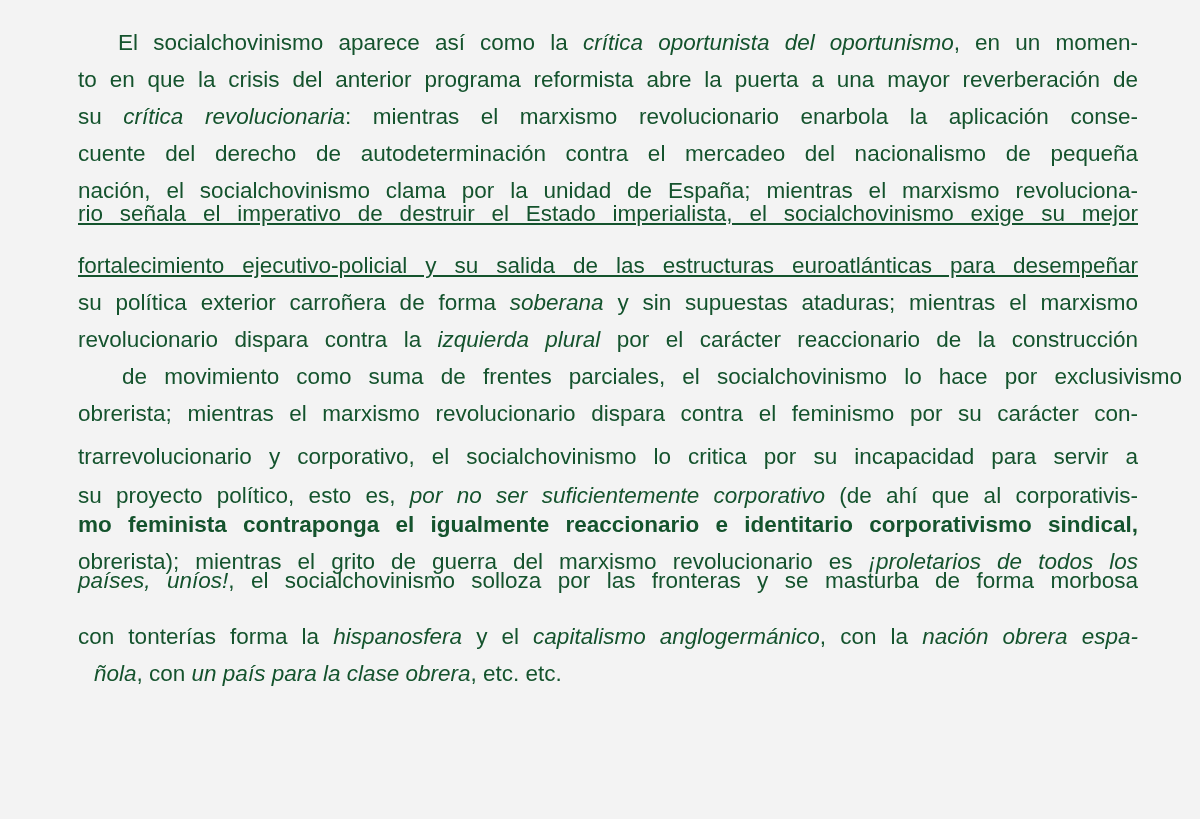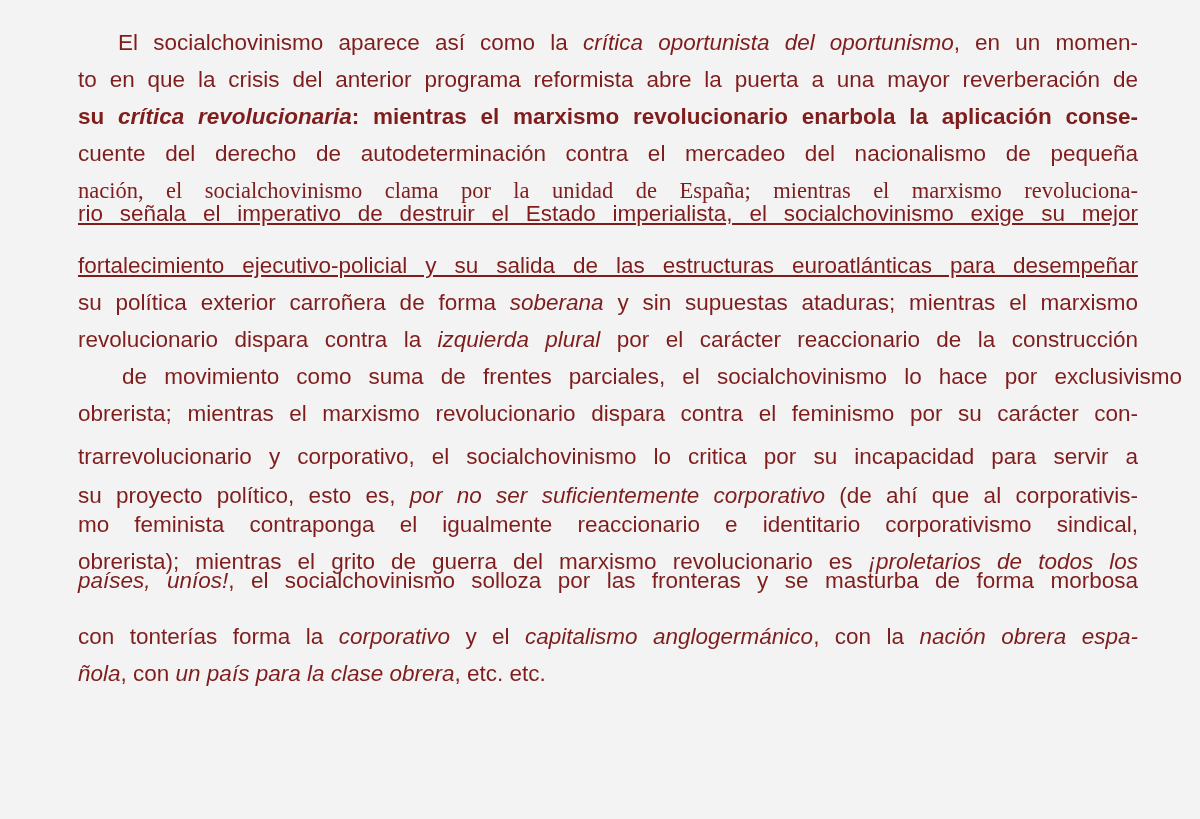--- a/index.html
+++ b/index.html
@@ -18,46 +18,46 @@
       background: #f3f3f3;
     }
     .line {
       position: absolute;
       left: 78px;
       width: 1060px;
       height: 37px;
       font-family: "Liberation Sans", sans-serif;
       font-size: 22.5px;
       line-height: 37px;
-      color: #7f1d1d;
+      color: #14532d;
       white-space: nowrap;
       text-align: justify;
       text-align-last: justify;
     }
     .line.indent { left: 118px; width: 1020px; }
     .line.last { text-align-last: left; }
     .line em { font-style: italic; }
   </style>
 </head>
 <body>
 
 <div class="page">
   <div id="paragraph">
       <div class="line indent" style="top: 24px;"><span>El socialchovinismo aparece así como la </span><em>crítica oportunista del oportunismo</em><span>, en un momen-</span></div>
       <div class="line" style="top: 61.1px;"><span>to en que la crisis del anterior programa reformista abre la puerta a una mayor reverberación de</span></div>
-      <div class="line" style="top: 98.2px; font-weight: bold;"><span>su </span><em>crítica revolucionaria</em><span>: mientras el marxismo revolucionario enarbola la aplicación conse-</span></div>
+      <div class="line" style="top: 98.2px;"><span>su </span><em>crítica revolucionaria</em><span>: mientras el marxismo revolucionario enarbola la aplicación conse-</span></div>
       <div class="line" style="top: 135.3px;"><span>cuente del derecho de autodeterminación contra el mercadeo del nacionalismo de pequeña</span></div>
-      <div class="line" style="top: 172.4px; font-family: Liberation Serif, serif;"><span>nación, el socialchovinismo clama por la unidad de España; mientras el marxismo revoluciona-</span></div>
+      <div class="line" style="top: 172.4px;"><span>nación, el socialchovinismo clama por la unidad de España; mientras el marxismo revoluciona-</span></div>
       <div class="line" style="top: 195px; text-decoration: underline;"><span>rio señala el imperativo de destruir el Estado imperialista, el socialchovinismo exige su mejor</span></div>
       <div class="line" style="top: 246.6px; text-decoration: underline;"><span>fortalecimiento ejecutivo-policial y su salida de las estructuras euroatlánticas para desempeñar</span></div>
       <div class="line" style="top: 283.7px;"><span>su política exterior carroñera de forma </span><em>soberana</em><span> y sin supuestas ataduras; mientras el marxismo</span></div>
       <div class="line" style="top: 320.8px;"><span>revolucionario dispara contra la </span><em>izquierda plural</em><span> por el carácter reaccionario de la construcción</span></div>
       <div class="line" style="top: 357.9px; margin-left: 44px;"><span>de movimiento como suma de frentes parciales, el socialchovinismo lo hace por exclusivismo</span></div>
       <div class="line" style="top: 395px;"><span>obrerista; mientras el marxismo revolucionario dispara contra el feminismo por su carácter con-</span></div>
       <div class="line" style="top: 432.1px; margin-top: 6px;"><span>trarrevolucionario y corporativo, el socialchovinismo lo critica por su incapacidad para servir a</span></div>
       <div class="line" style="top: 477px;"><span>su proyecto político, esto es, </span><em>por no ser suficientemente corporativo</em><span> (de ahí que al corporativis-</span></div>
-      <div class="line" style="top: 506.3px;"><span>mo feminista contraponga el igualmente reaccionario e identitario corporativismo sindical,</span></div>
+      <div class="line" style="top: 506.3px; font-weight: bold;"><span>mo feminista contraponga el igualmente reaccionario e identitario corporativismo sindical,</span></div>
       <div class="line" style="top: 543.4px;"><span>obrerista); mientras el grito de guerra del marxismo revolucionario es </span><em>¡proletarios de todos los</em></div>
       <div class="line" style="top: 562px;"><em>países, uníos!</em><span>, el socialchovinismo solloza por las fronteras y se masturba de forma morbosa</span></div>
-      <div class="line" style="top: 617.6px;"><span>con tonterías forma la </span><em>corporativo</em><span> y el </span><em>capitalismo anglogermánico</em><span>, con la </span><em>nación obrera espa-</em></div>
-      <div class="line last" style="top: 654.7px;"><em>ñola</em><span>, con </span><em>un país para la clase obrera</em><span>, etc. etc.</span></div>
+      <div class="line" style="top: 617.6px;"><span>con tonterías forma la </span><em>hispanosfera</em><span> y el </span><em>capitalismo anglogermánico</em><span>, con la </span><em>nación obrera espa-</em></div>
+      <div class="line last" style="top: 654.7px; margin-left: 16px;"><em>ñola</em><span>, con </span><em>un país para la clase obrera</em><span>, etc. etc.</span></div>
     </div>
 </div>
 
 </body></html>

